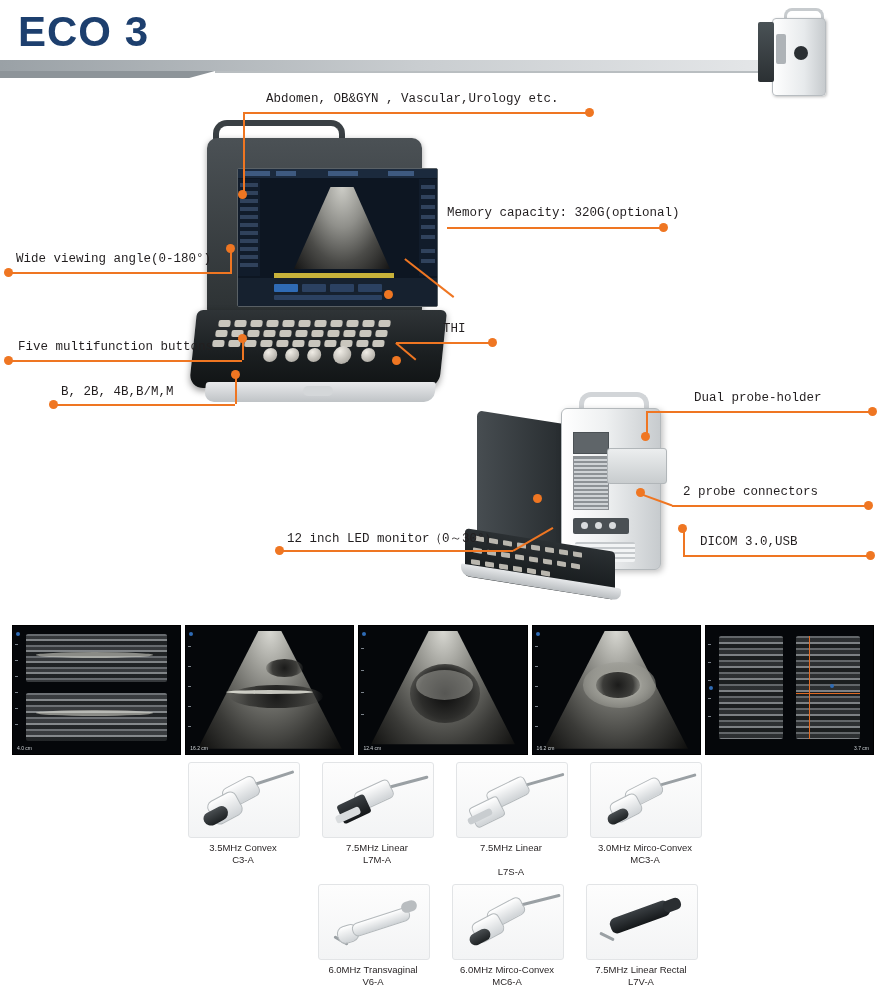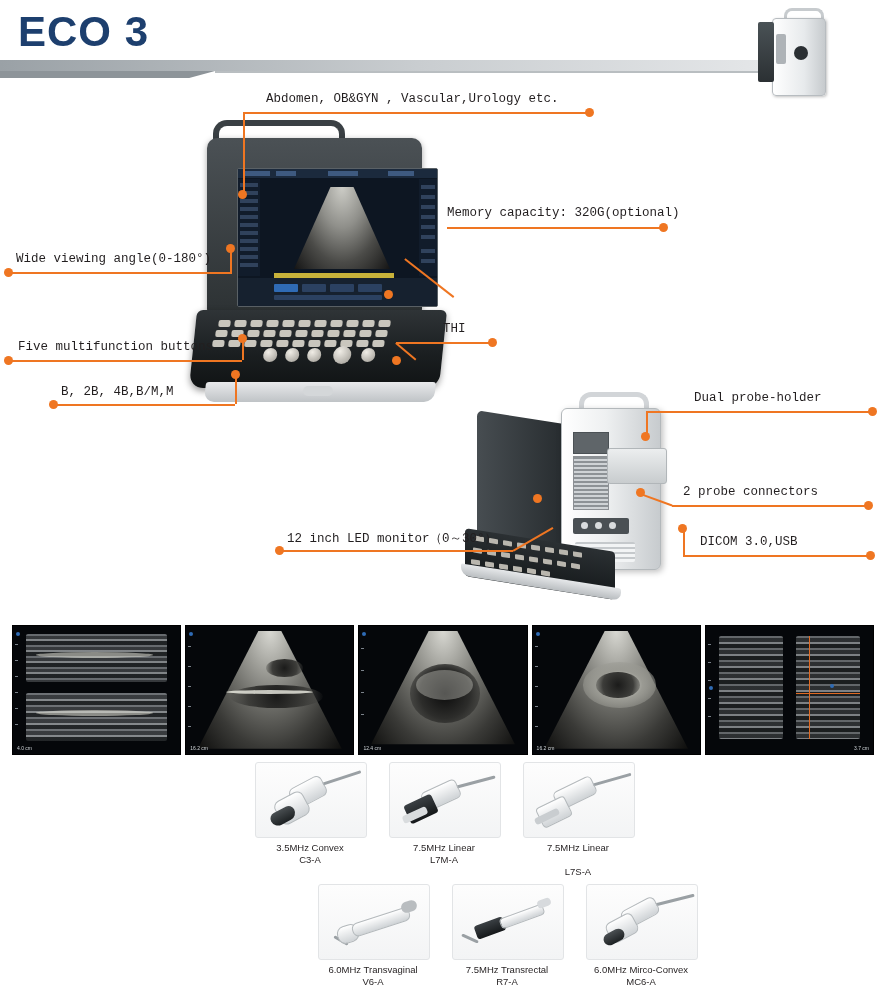--- a/index.html
+++ b/index.html
@@ -533,56 +533,65 @@
         <div class="probe-box">
           <div class="pr-cable" style="left:62px;top:16px;width:46px;transform:rotate(-16deg);"></div>
           <div class="pr-body" style="left:30px;top:20px;width:40px;height:18px;transform:rotate(-26deg);border-radius:5px;"></div>
           <div class="pr-body" style="left:14px;top:38px;width:30px;height:20px;transform:rotate(-26deg);border-radius:4px;"></div>
           <div class="pr-tip" style="left:10px;top:50px;width:26px;height:7px;transform:rotate(-26deg);background:#c9cdd0;"></div>
         </div>
         <div class="probe-txt">7.5MHz Linear</div>
         <div class="probe-txt" style="margin-top:12px">L7S-A</div>
       </div>
 
+      <div class="probe-cell">
+        <div class="probe-box">
+          <div class="pr-cable" style="left:64px;top:16px;width:42px;transform:rotate(-16deg);"></div>
+          <div class="pr-body" style="left:34px;top:20px;width:36px;height:17px;transform:rotate(-27deg);border-radius:6px;"></div>
+          <div class="pr-body" style="left:20px;top:34px;width:28px;height:20px;transform:rotate(-27deg);border-radius:6px;"></div>
+          <div class="pr-tip" style="left:16px;top:48px;width:22px;height:11px;transform:rotate(-27deg);border-radius:8px;"></div>
+        </div>
+        <div class="probe-txt">3.0MHz Mirco-Convex</div>
+        <div class="probe-txt" style="margin-top:0">MC3-A</div>
+      </div>
 
 
     </div>
 
     <div class="probe-row r2">
 
       <div class="probe-cell">
         <div class="probe-box">
           <div class="pr-cable" style="left:14px;top:54px;width:16px;transform:rotate(30deg);"></div>
           <div class="pr-body" style="left:18px;top:40px;width:20px;height:16px;transform:rotate(-18deg);border-radius:8px;"></div>
           <div class="pr-body" style="left:32px;top:30px;width:58px;height:12px;transform:rotate(-18deg);border-radius:6px;"></div>
           <div class="pr-tip" style="left:82px;top:16px;width:16px;height:11px;transform:rotate(-18deg);border-radius:6px;background:#b9bdc0;"></div>
         </div>
         <div class="probe-txt">6.0MHz Transvaginal</div>
         <div class="probe-txt" style="margin-top:0">V6-A</div>
       </div>
 
-      <div class="probe-cell">
-        <div class="probe-box">
-          <div class="pr-cable" style="left:8px;top:52px;width:18px;transform:rotate(24deg);"></div>
-          <div class="pr-dark" style="left:22px;top:36px;width:30px;height:14px;transform:rotate(-20deg);"></div>
-          <div class="pr-body" style="left:46px;top:26px;width:44px;height:9px;transform:rotate(-20deg);border-radius:4px;"></div>
-          <div class="pr-tip" style="left:84px;top:14px;width:14px;height:8px;transform:rotate(-20deg);background:#d7dadd;border-radius:4px;"></div>
-        </div>
-        <div class="probe-txt">7.5MHz Transrectal</div>
-        <div class="probe-txt" style="margin-top:0">R7-A</div>
-      </div>
 
       <div class="probe-cell">
         <div class="probe-box">
           <div class="pr-cable" style="left:64px;top:14px;width:44px;transform:rotate(-14deg);"></div>
           <div class="pr-body" style="left:34px;top:18px;width:36px;height:17px;transform:rotate(-28deg);border-radius:6px;"></div>
           <div class="pr-body" style="left:20px;top:32px;width:28px;height:20px;transform:rotate(-28deg);border-radius:6px;"></div>
           <div class="pr-tip" style="left:16px;top:46px;width:22px;height:12px;transform:rotate(-28deg);border-radius:8px;"></div>
         </div>
         <div class="probe-txt">6.0MHz Mirco-Convex</div>
         <div class="probe-txt" style="margin-top:0">MC6-A</div>
       </div>
 
+      <div class="probe-cell">
+        <div class="probe-box">
+          <div class="pr-cable" style="left:12px;top:50px;width:16px;transform:rotate(26deg);"></div>
+          <div class="pr-dark" style="left:22px;top:24px;width:62px;height:16px;transform:rotate(-20deg);border-radius:6px;"></div>
+          <div class="pr-tip" style="left:76px;top:14px;width:18px;height:12px;transform:rotate(-20deg);background:#2a2e31;border-radius:5px;"></div>
+        </div>
+        <div class="probe-txt">7.5MHz Linear Rectal</div>
+        <div class="probe-txt" style="margin-top:0">L7V-A</div>
+      </div>
 
     </div>
   </div>
 
 </div>
 
 </body></html>

